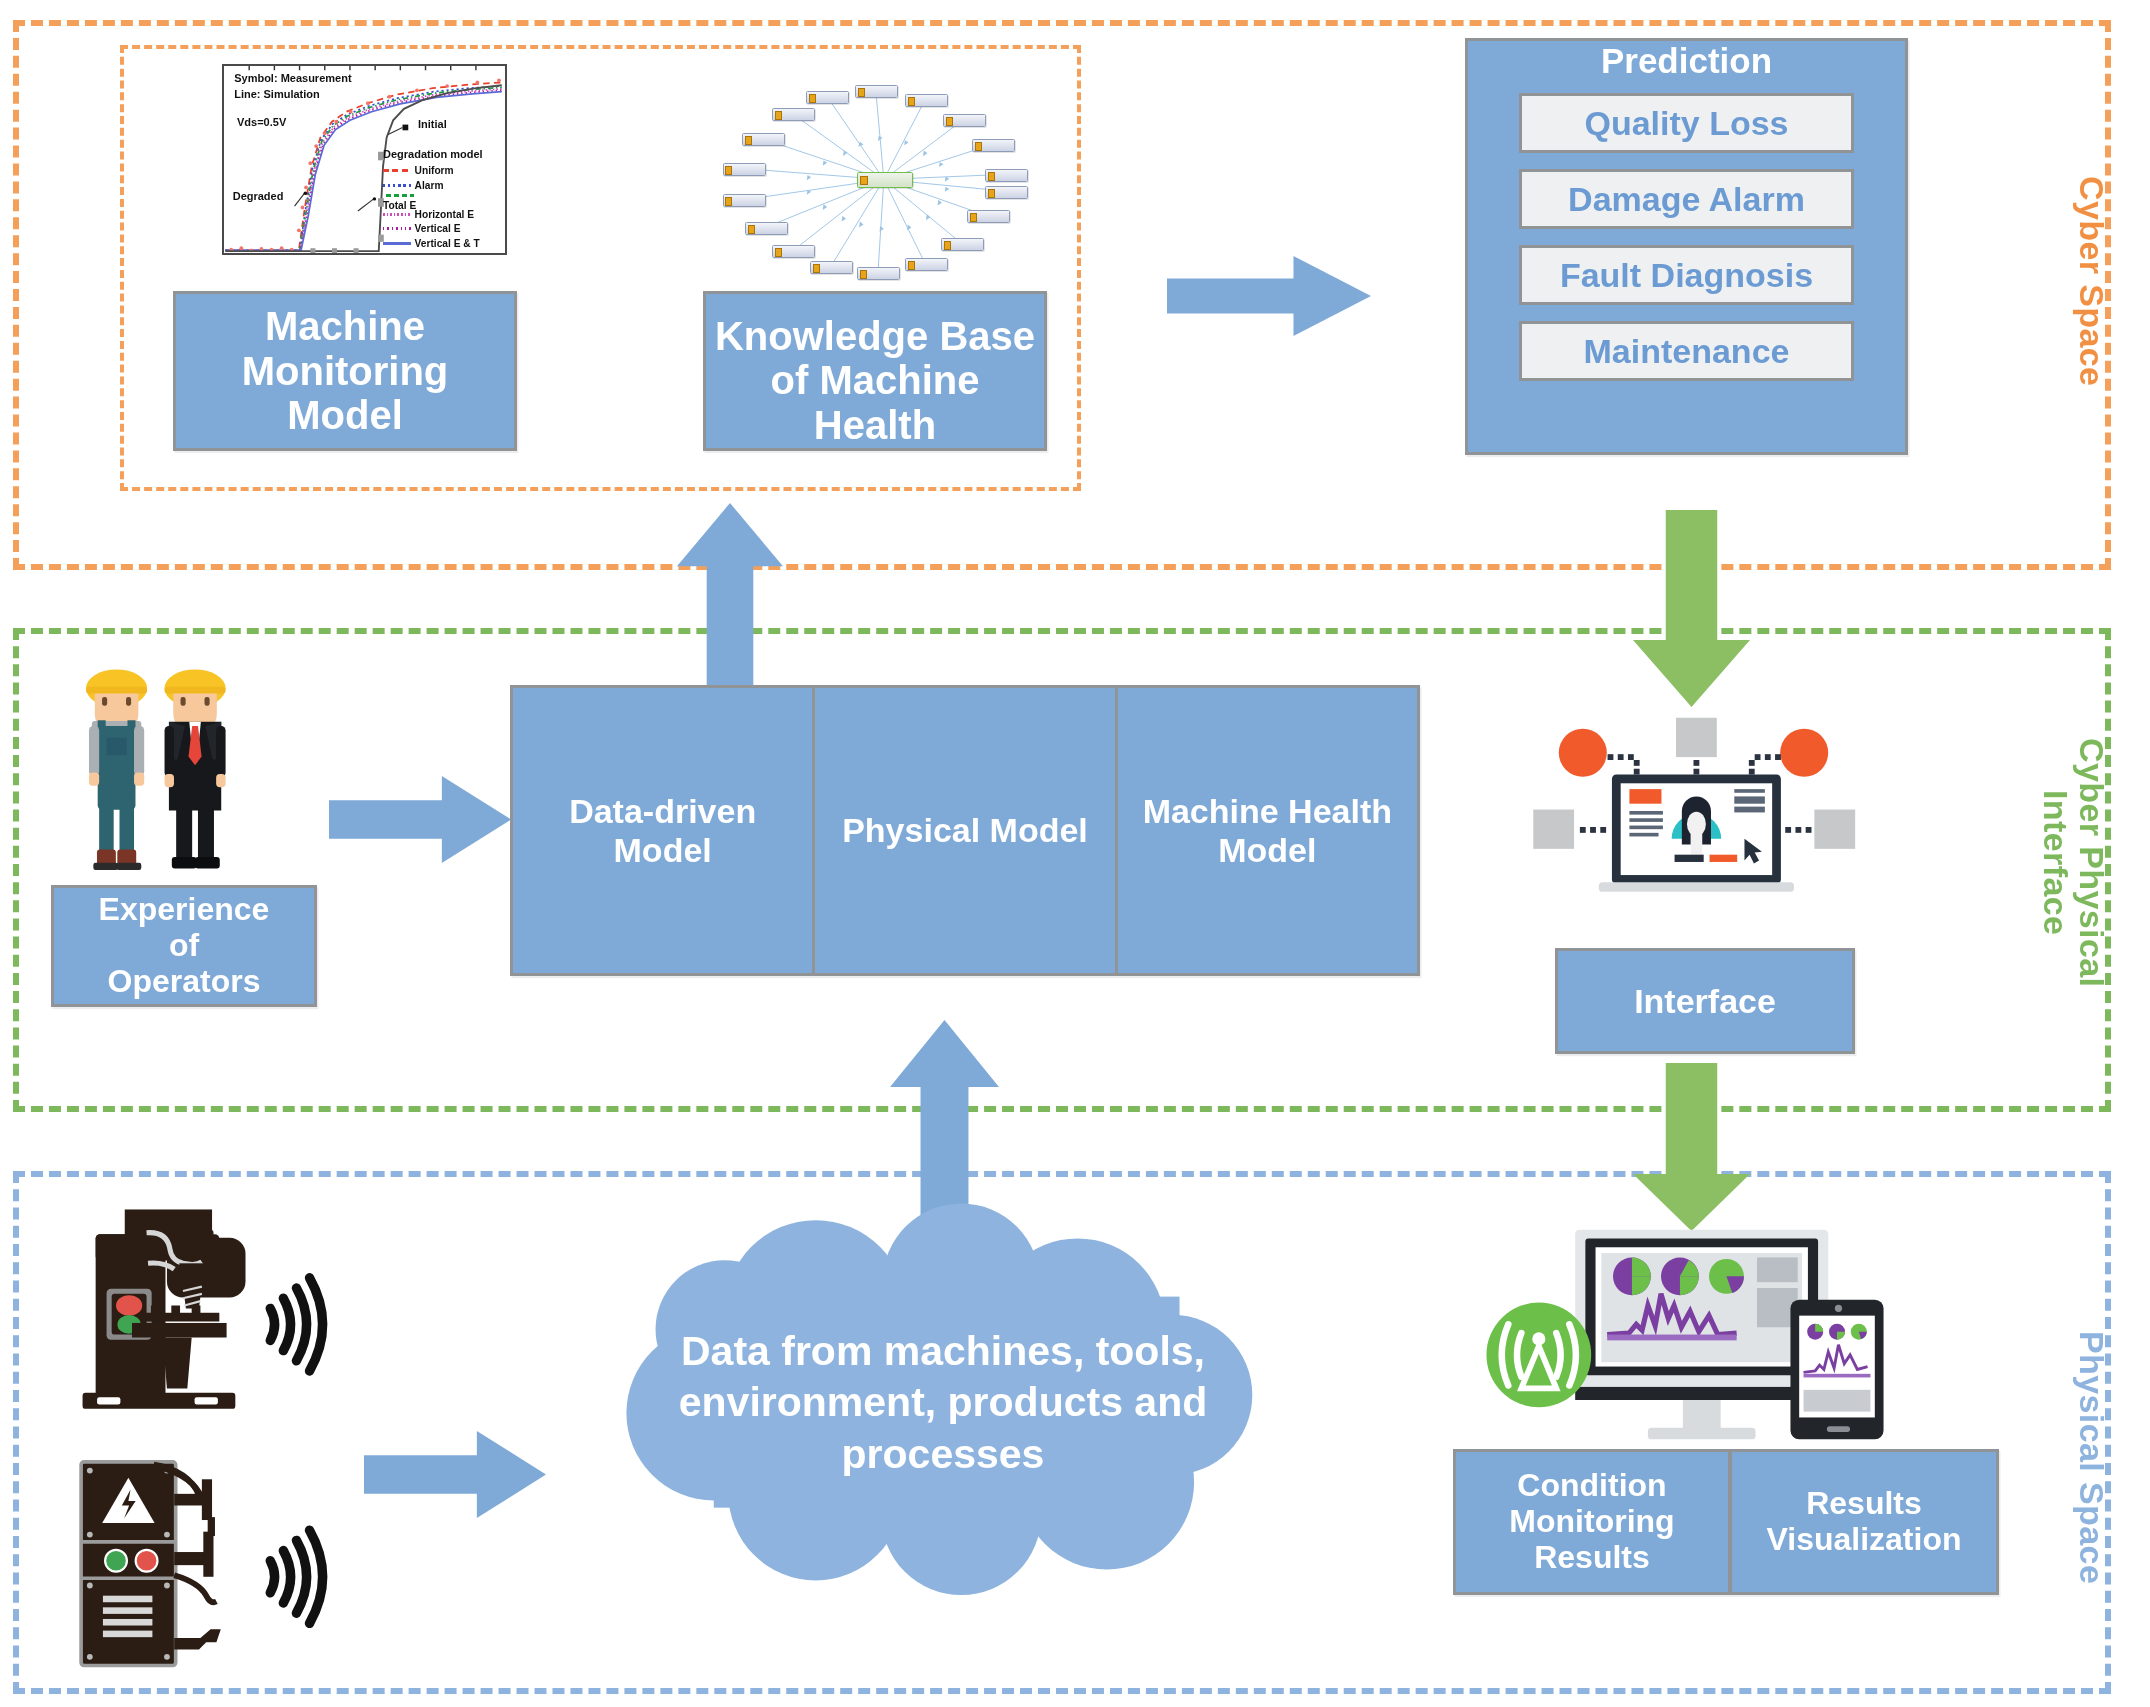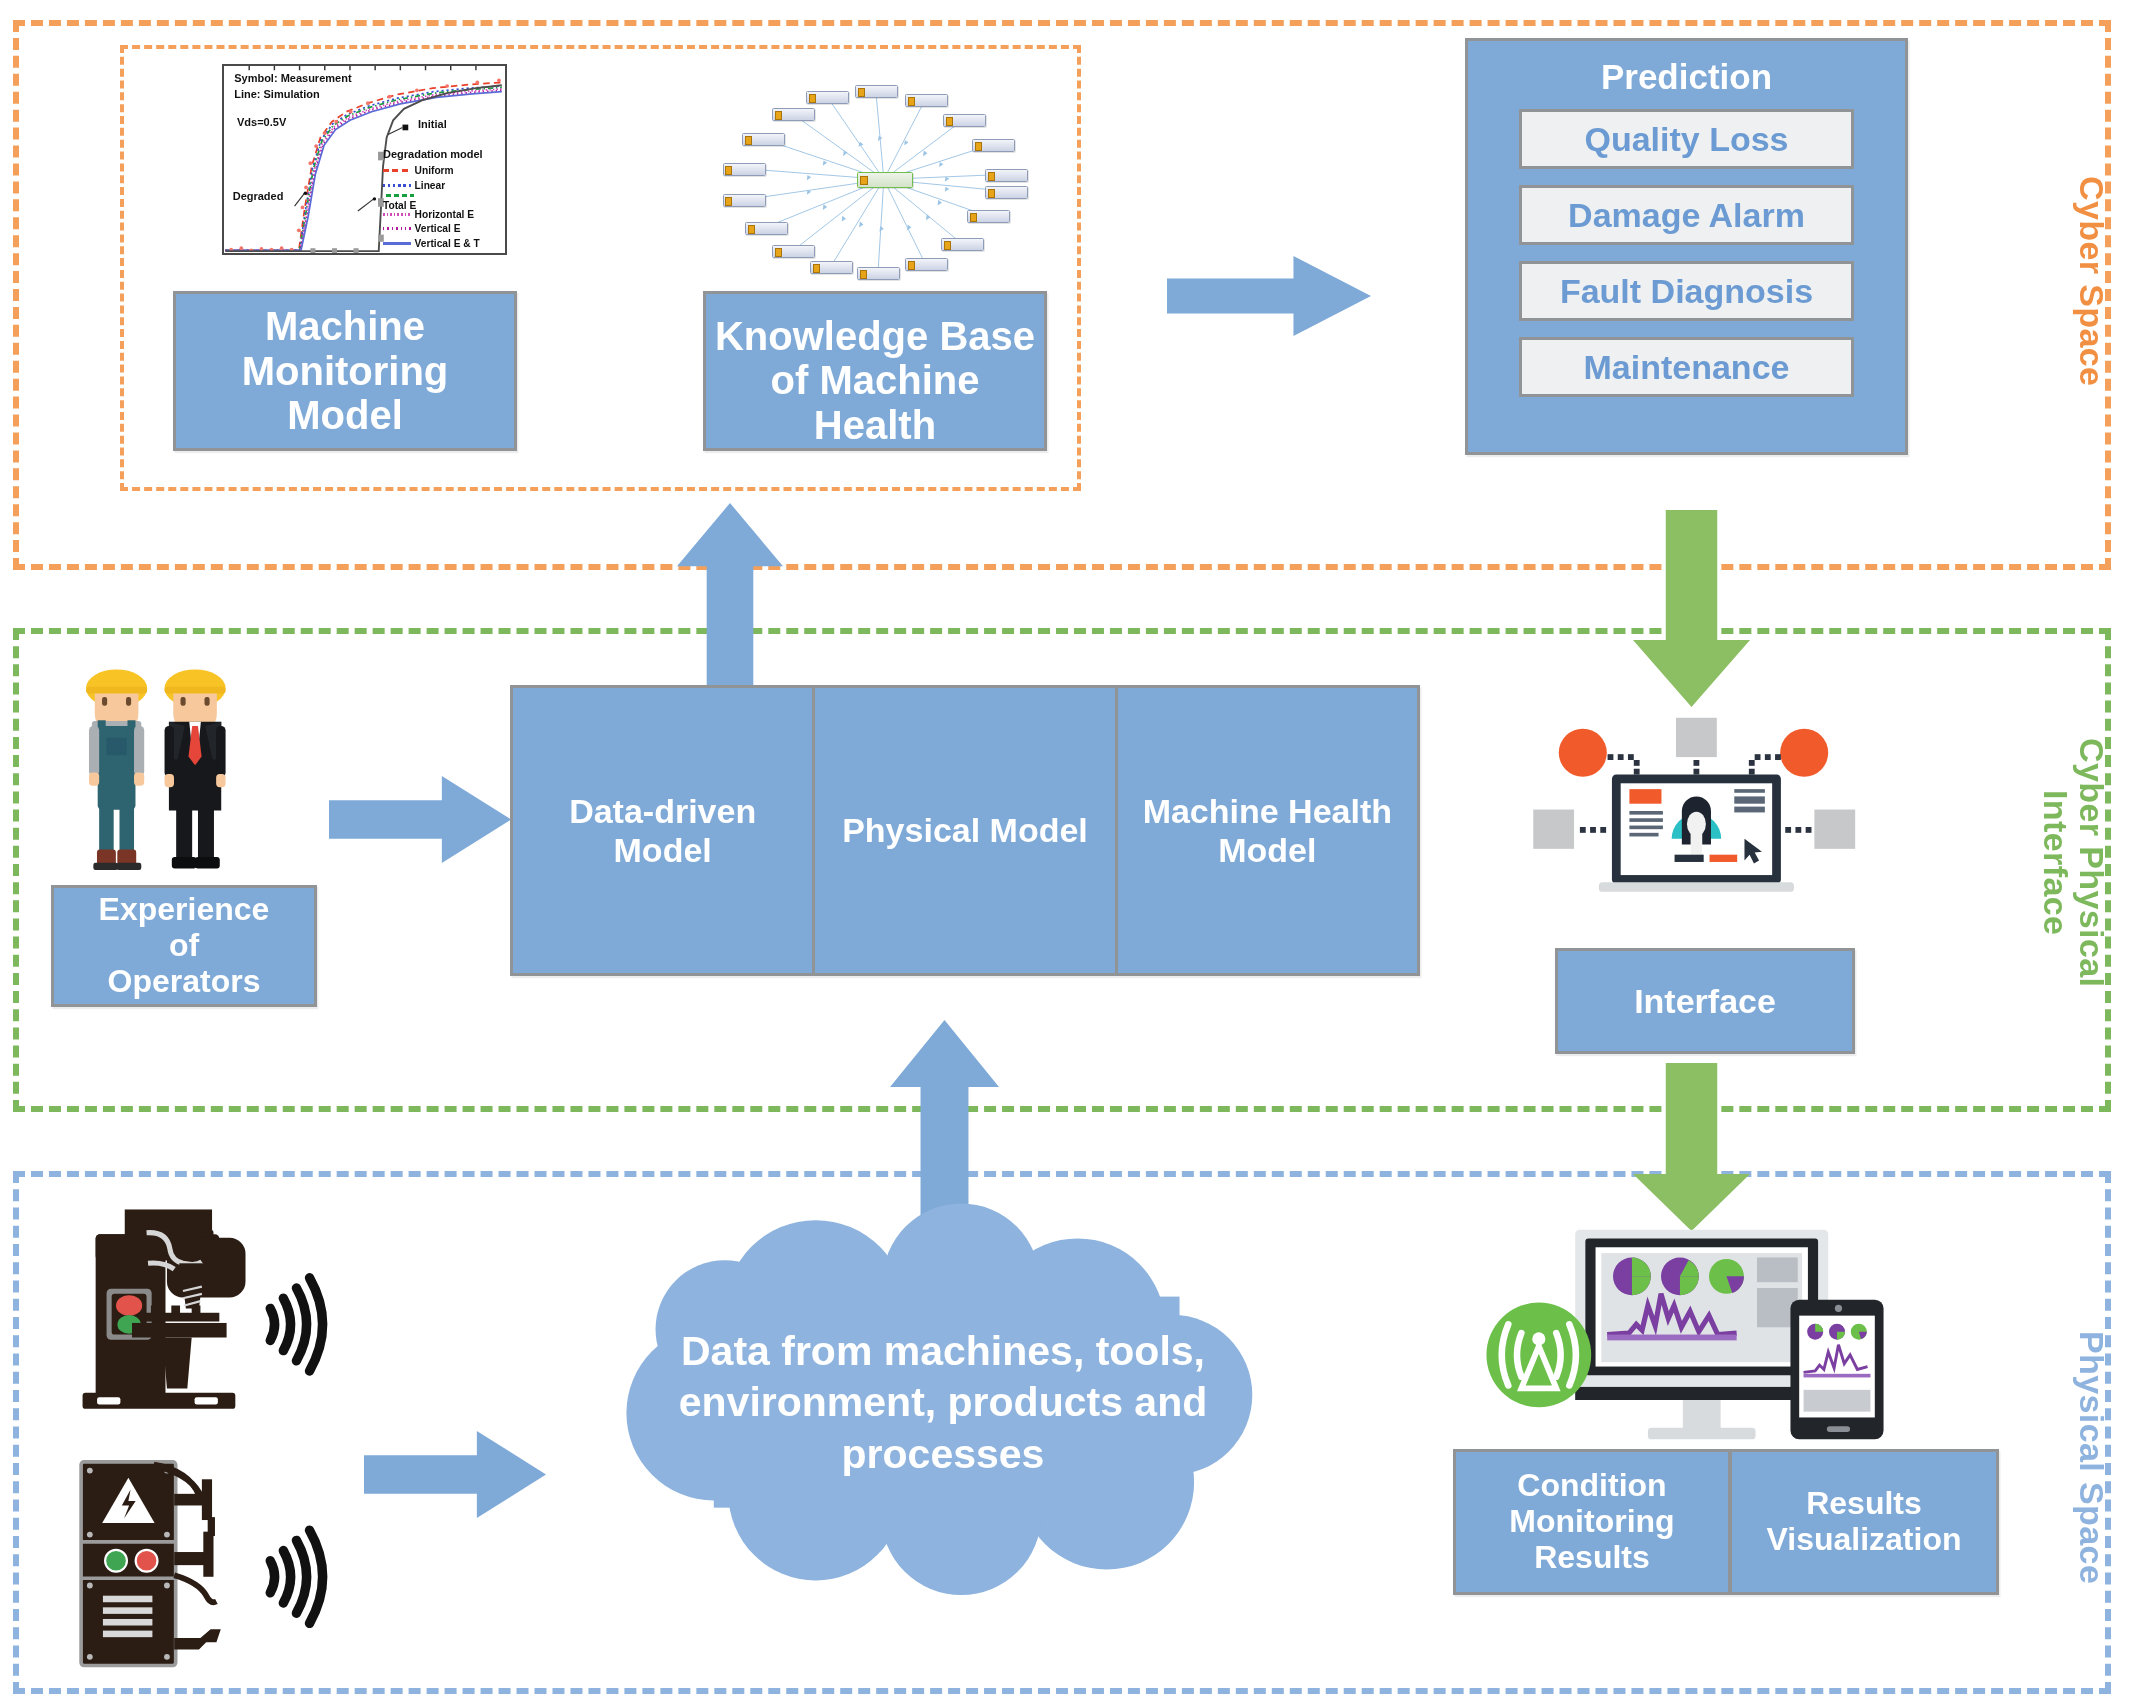--- a/index.html
+++ b/index.html
@@ -40,21 +40,21 @@
   
   .kg{position:absolute;left:714px;top:69px;width:328px;height:218px;}
   .kgnode{position:absolute;background:linear-gradient(#f2f4f9,#ccd3e4);border:0.7px solid #8e9cb8;
           border-radius:1.5px;width:41px;height:11px;box-shadow:0.7px 0.7px 0 rgba(0,0,0,.15);}
   .kgnode::before{content:"";position:absolute;left:1.5px;top:2.2px;width:5.1px;height:6.6px;background:#e8a418;border:0.7px solid #a9750a;}
   .kgcenter{position:absolute;left:143px;top:103px;width:54px;height:14px;background:linear-gradient(#eef3ea,#d3e3c8);
             border:1.5px solid #6fbf4a;border-radius:1.5px;box-shadow:0.7px 0.7px 0 rgba(0,0,0,.15);}
   .kgcenter::before{content:"";position:absolute;left:2.2px;top:2.9px;width:5.8px;height:7.3px;background:#e8a418;border:0.7px solid #a9750a;}
 
   
-  .b-pred{left:1465px;top:38px;width:443px;height:417px;flex-direction:column;justify-content:flex-start;font-size:35px;padding-top:16px;gap:0;}
+  .b-pred{left:1465px;top:38px;width:443px;height:417px;flex-direction:column;justify-content:flex-start;font-size:35px;padding-top:0;gap:0;}
   .pred-title{font-size:35px;color:#fff;font-weight:bold;margin-bottom:13px;}
   .pred-item{width:335px;height:60px;margin-bottom:16px;font-size:34px;}
 
   
   .b-exp{left:51px;top:885px;width:266px;height:122px;font-size:32px;flex-direction:column;}
   .b-dpa{left:510px;top:685px;width:910px;height:291px;flex-direction:column;justify-content:flex-start;padding:0;}
   .dpa-head{height:80px;width:100%;display:flex;align-items:center;justify-content:center;font-size:42px;color:#fff;font-weight:bold;border-bottom:3.6px solid #919496;box-sizing:border-box;}
   .dpa-row{flex:1;display:flex;width:100%;}
   .dpa-cell{flex:1;display:flex;align-items:center;justify-content:center;text-align:center;font-size:34px;color:#fff;font-weight:bold;line-height:1.12;border-right:3.6px solid #919496;box-sizing:border-box;padding:0 4.4px;}
   .dpa-cell:last-child{border-right:none;}
@@ -168,21 +168,21 @@
     <div class="ann" style="left:194px;top:52px;">Initial</div>
 
     
     <div class="ann" style="left:159px;top:82px;">Degradation model</div>
     <div class="legline" style="left:159px;top:99px;">
       <span class="swatch" style="background:repeating-linear-gradient(to right,#e8402a 0 5.8px,transparent 5.8px 9.5px);"></span>
       <span>Uniform</span>
       </div>
     <div class="legline" style="left:159px;top:114px;">
       <span class="swatch" style="background:repeating-linear-gradient(to right,#3a4fd0 0 2.2px,transparent 2.2px 5.1px);"></span>
-      <span>Linear</span>
+      <span>Alarm</span>
       </div>
     <div class="legline" style="left:159px;top:128px;flex-direction:column;">
       <span class="swatch" style="background:repeating-linear-gradient(to right,#14a03c 0 5.1px,transparent 5.1px 8px);"></span>
       <span>Total E</span>
       </div>
     <div class="legline" style="left:159px;top:143px;">
       <span class="swatch" style="background:repeating-linear-gradient(to right,#d24bbb 0 1.5px,transparent 1.5px 3.6px);"></span>
       <span>Horizontal E</span>
       </div>
     <div class="legline" style="left:159px;top:157px;">

